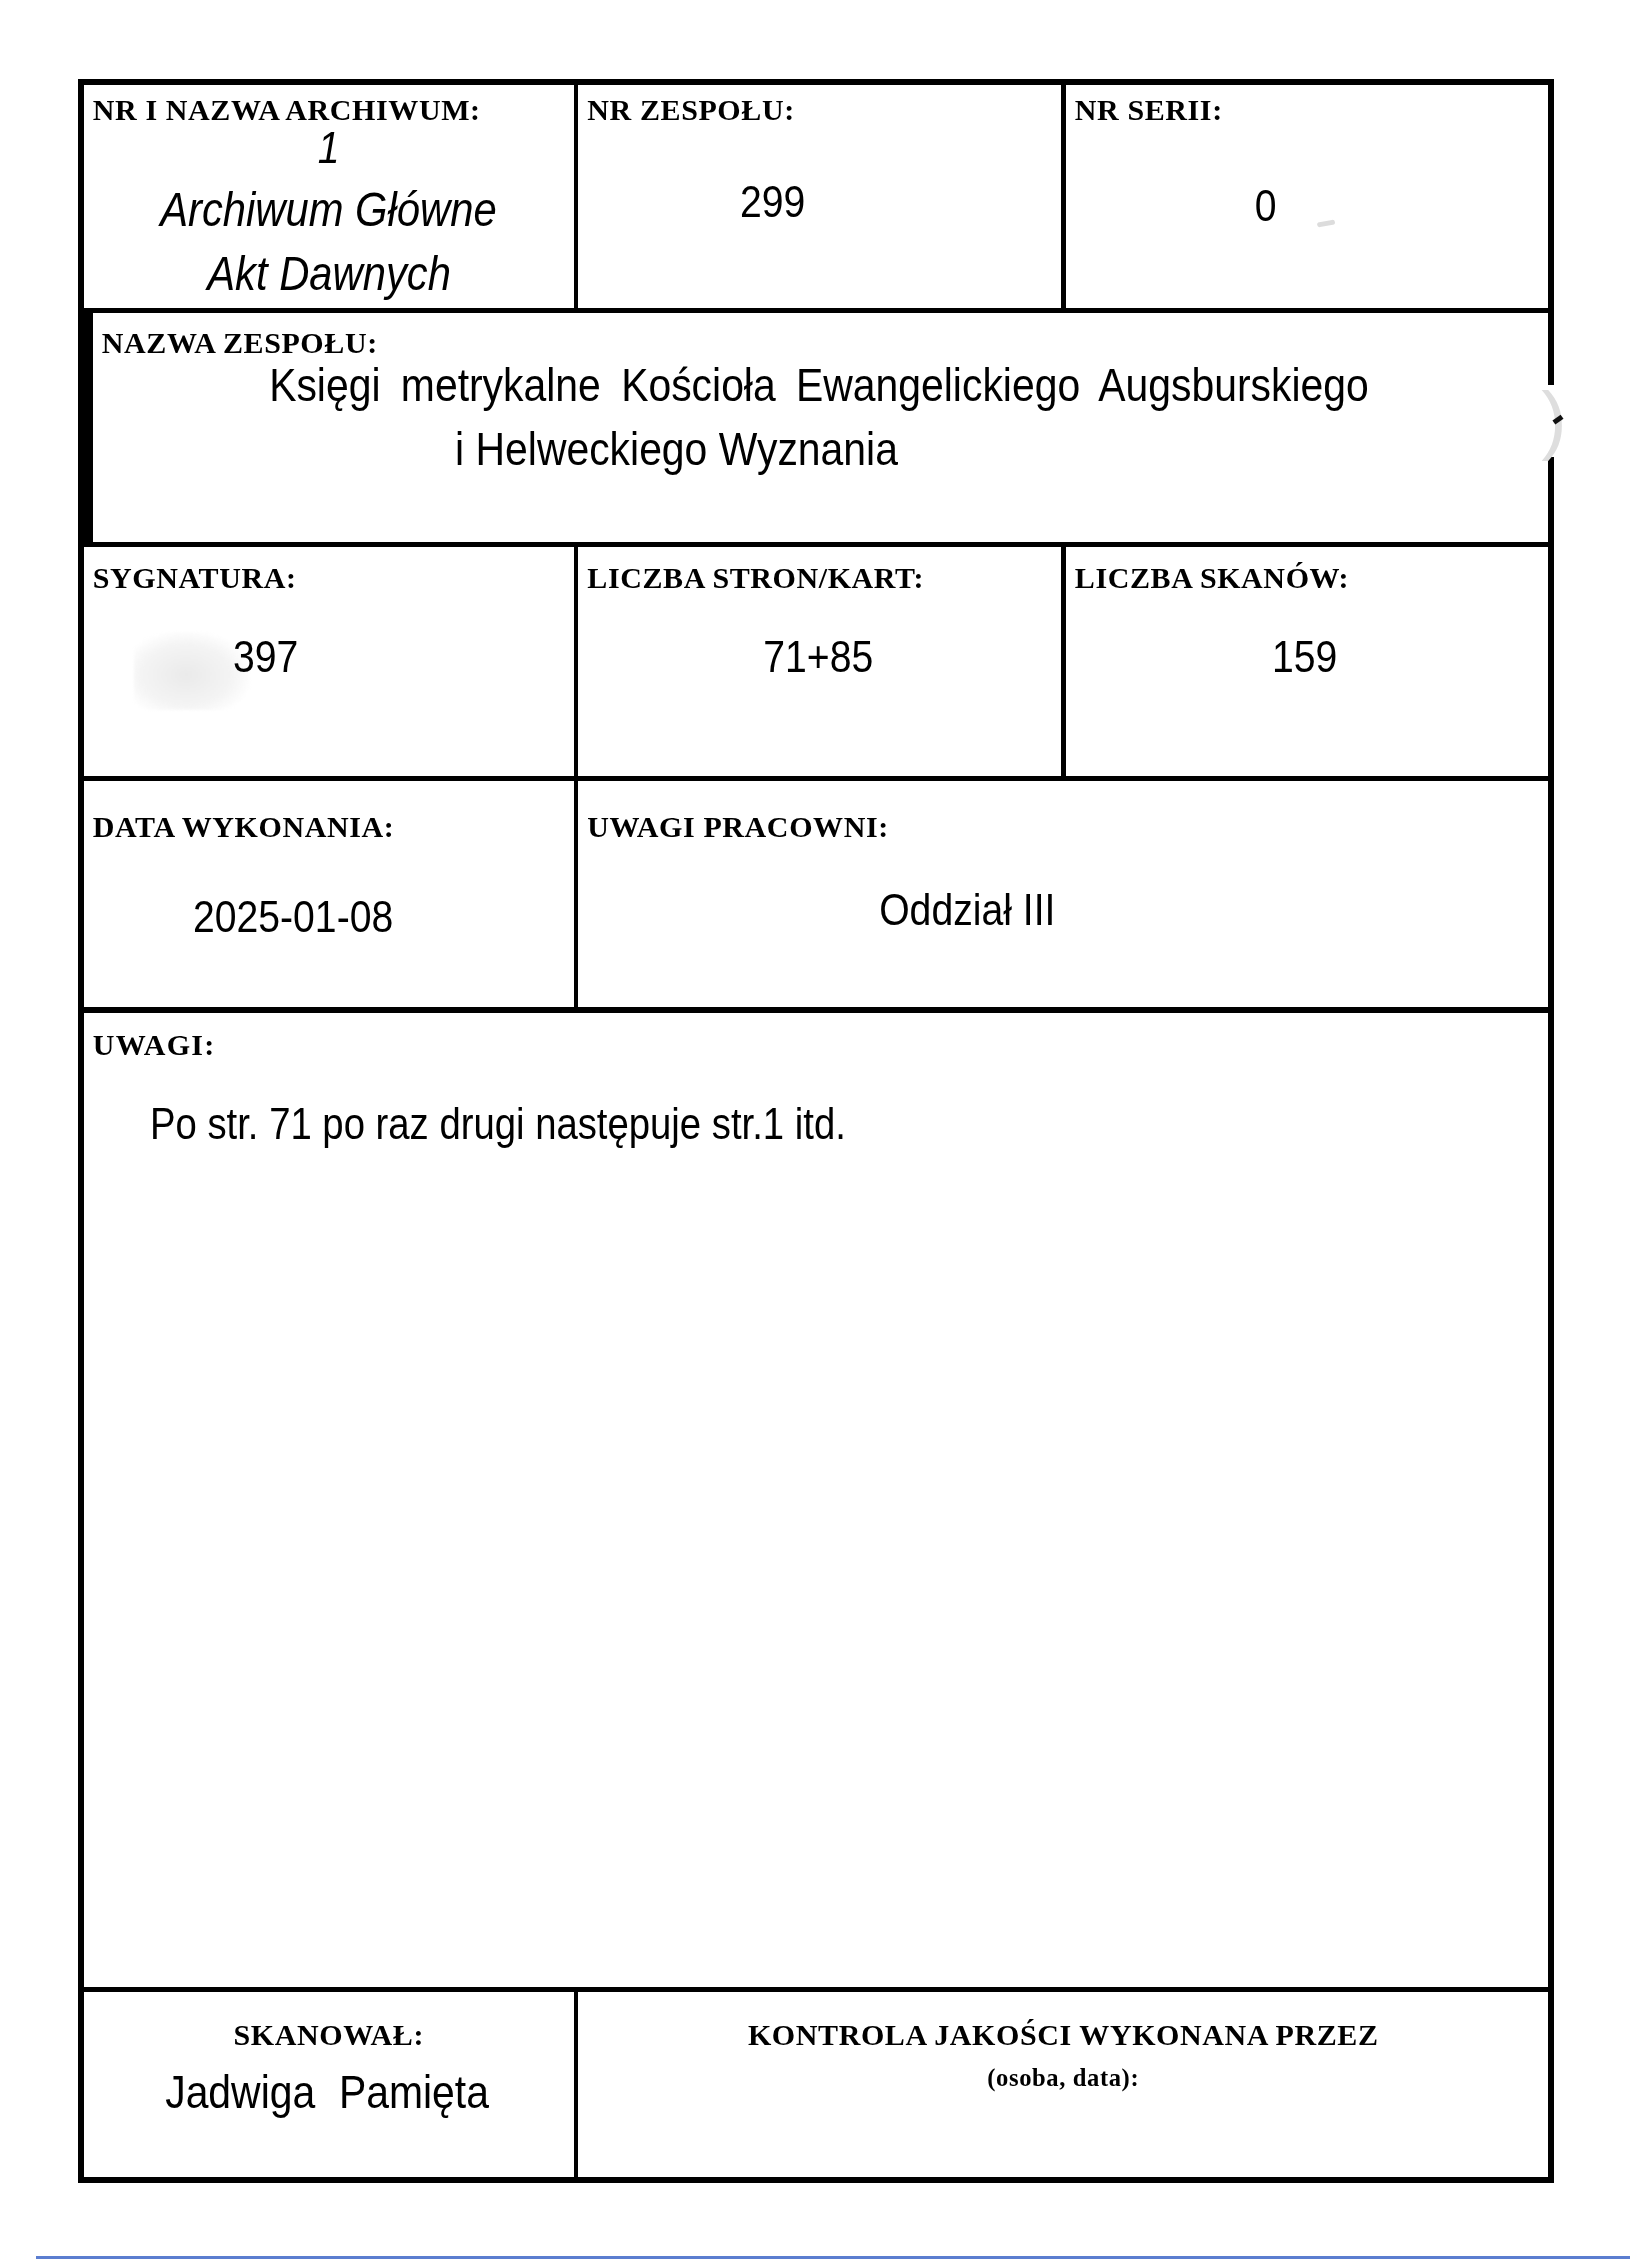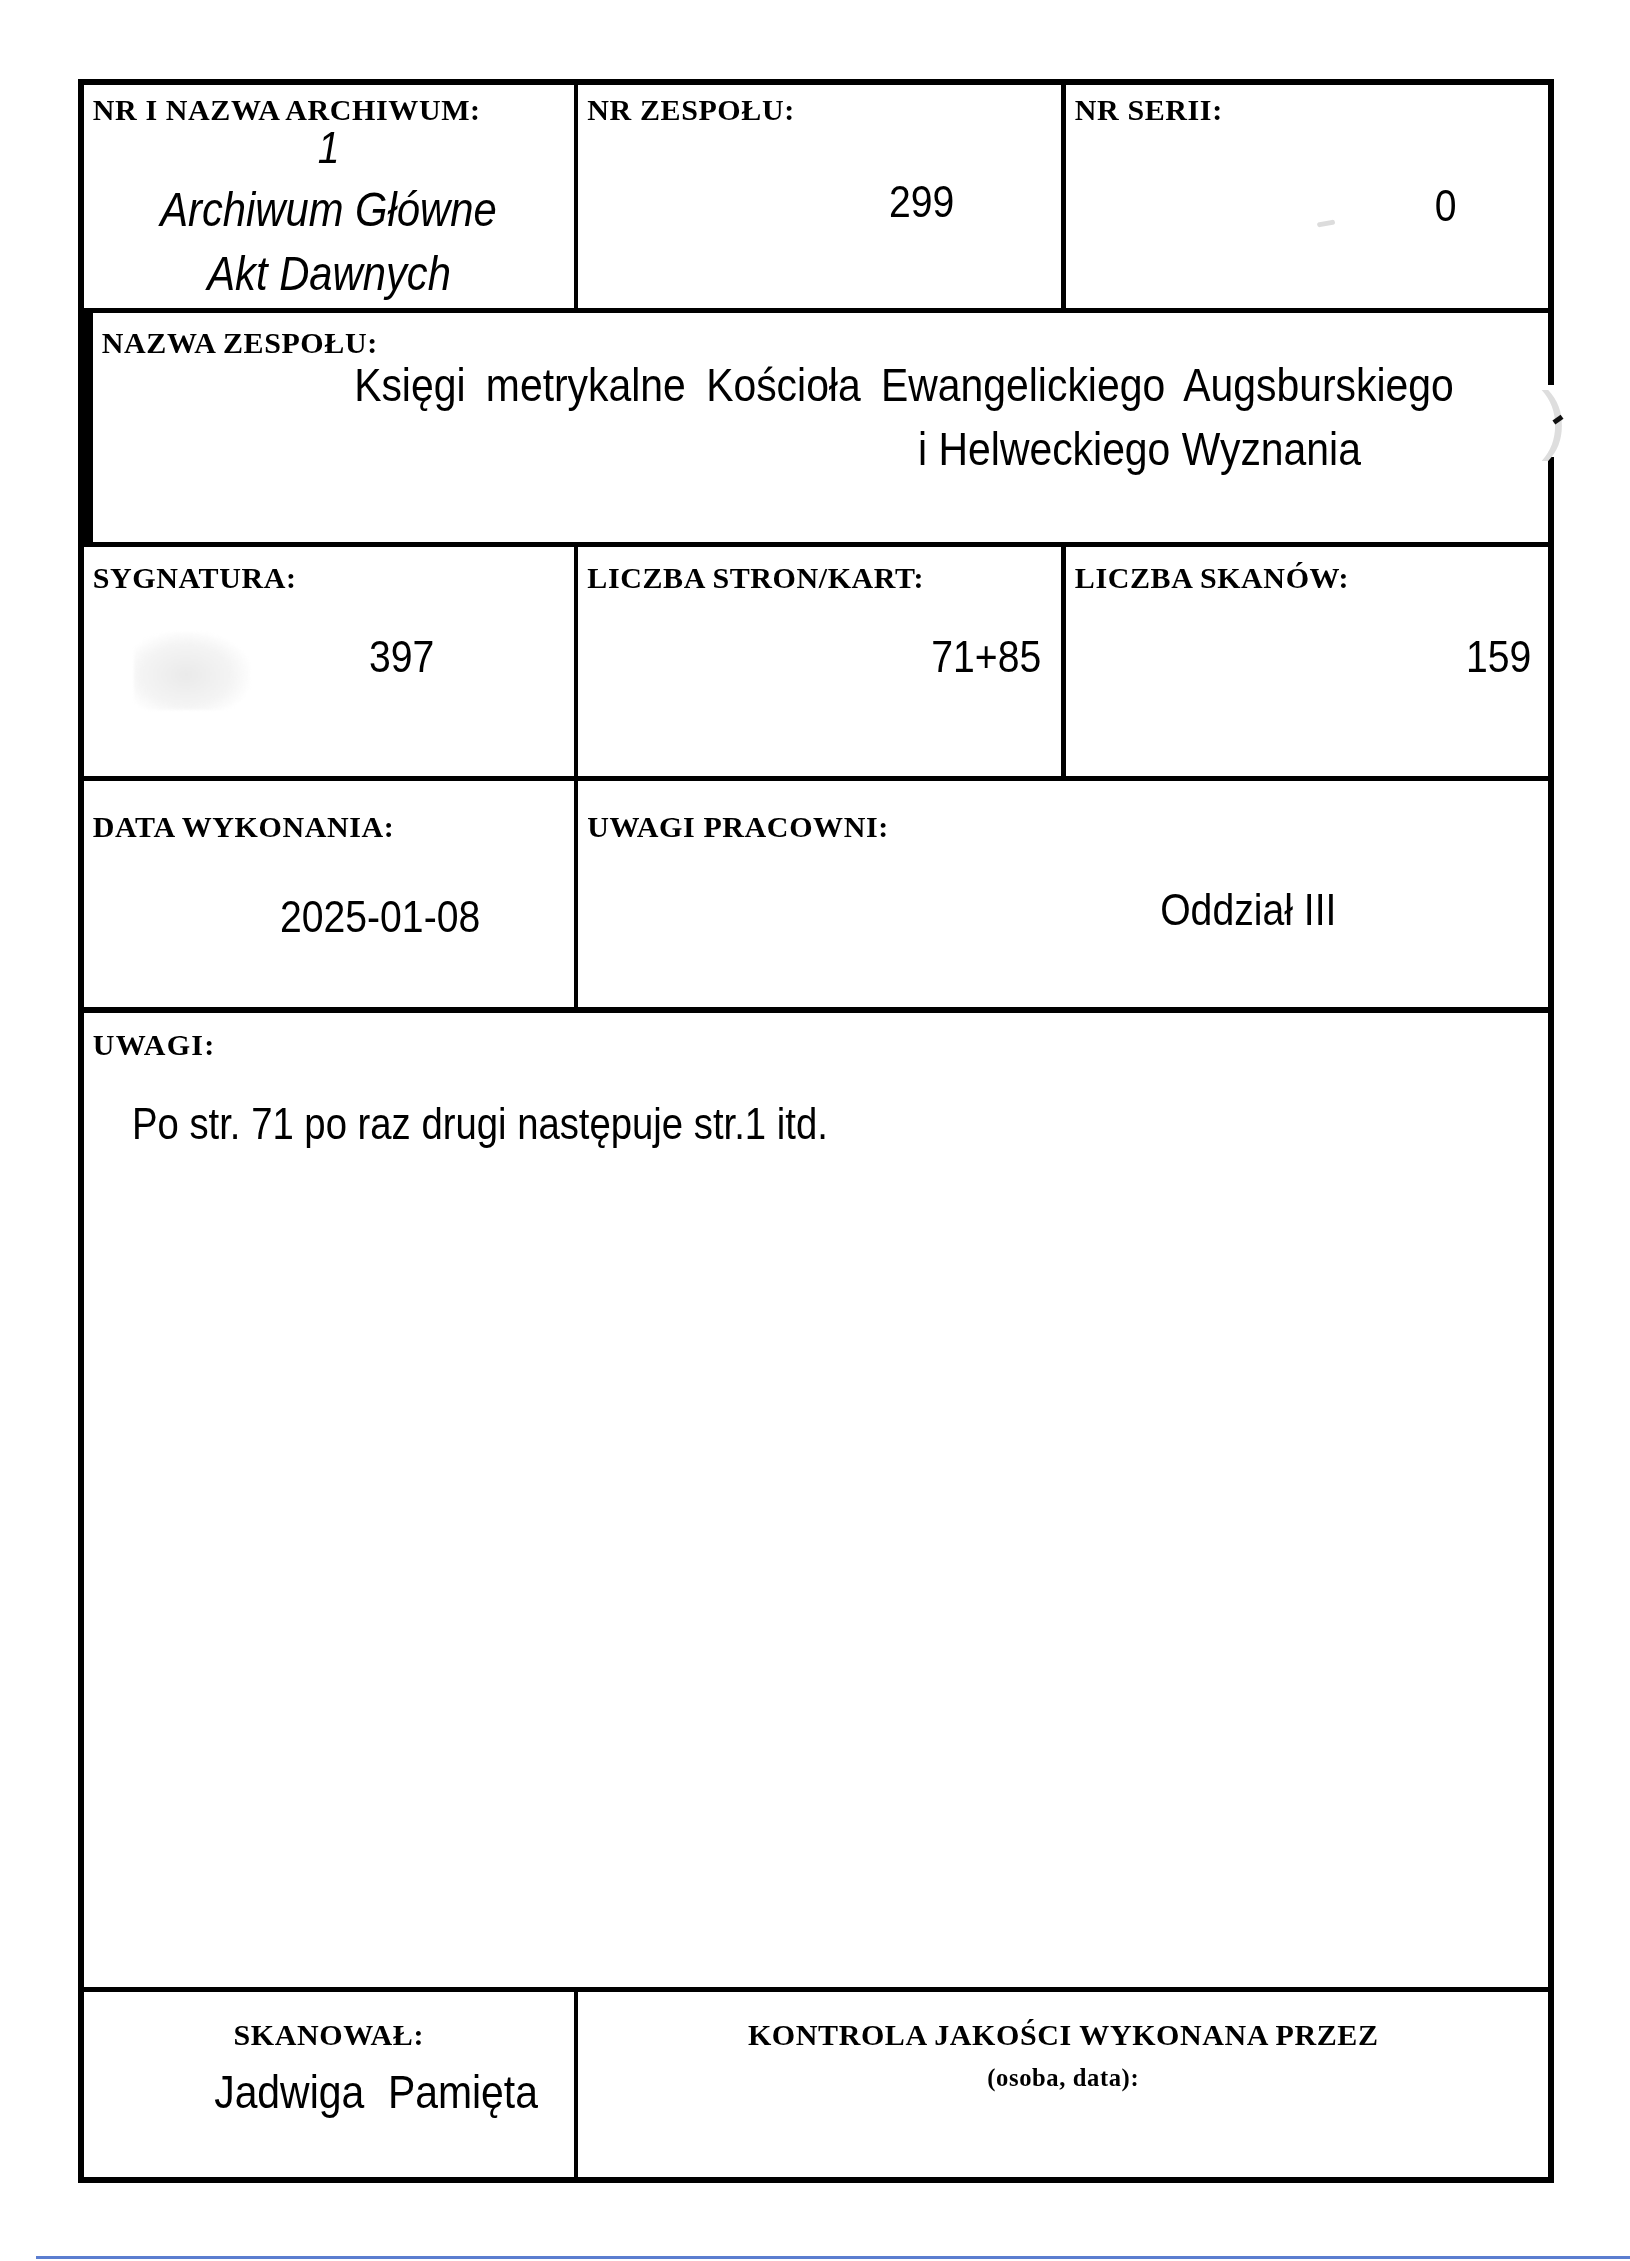--- a/index.html
+++ b/index.html
@@ -25,21 +25,21 @@
          padding:7.8px 0 0 9px;}
   .row-2 .label{padding-top:13px;}
   .row-3 .label{padding-top:14.2px;}
   .row-4 .label{padding-top:29px;}
   .row-5 .label{padding-top:15.5px;letter-spacing:1.3px;}
   .row-6 .label{padding:26px 0 0 0;text-align:center;}
   .sub-label{display:block;font-family:"Liberation Serif","DejaVu Serif",serif;
              font-weight:700;font-size:24.6px;text-align:center;margin-top:13px;letter-spacing:0.6px;}
 
   
-  .value-wrap{position:absolute;left:0;right:12px;text-align:right;}
+  .value-wrap{position:absolute;left:0;right:4px;text-align:center;}
   .val{display:inline-block;transform:scaleX(.87);transform-origin:50% 50%;
        white-space:nowrap;font-size:45px;line-height:1.2;}
   .it .val{font-style:italic;}
 
   .c-archive .stack{position:absolute;top:36px;left:0;right:0;text-align:center;}
   .c-archive .line-num .val{font-size:45px;}
   .c-archive .line-name .val{font-size:48px;}
   .c-archive .line{margin-bottom:6.5px;}
 
   .c-fonds-number .value-wrap{top:90px;padding-right:90px;}
@@ -50,21 +50,21 @@
   .c-fonds-name .fn-line2{transform:translateX(-142px);margin-top:7.8px;}
   .c-fonds-name .val{font-size:47px;}
 
   .c-signature .value-wrap{top:83px;padding-right:123px;}
   .c-pages .value-wrap{top:83px;}
   .c-scan-count .value-wrap{top:83px;}
 
   .c-scan-date .value-wrap{top:109px;padding-right:67px;}
   .c-workroom .value-wrap{top:102px;padding-right:187px;}
 
-  .c-remarks .value-wrap{top:85px;left:48px;right:auto;text-align:center;}
+  .c-remarks .value-wrap{top:85px;left:66px;right:auto;text-align:center;}
   .c-remarks .val{font-size:44px;transform-origin:0 50%;}
 
   .c-scanned-by .value-wrap{top:72px;}
   .c-scanned-by .val{font-size:47px;word-spacing:14.2px;}
 
   
   .ghost-smudge{position:absolute;left:50px;top:85px;width:116px;height:78px;
     background:radial-gradient(ellipse at 45% 55%, #eaeaea 0%, #f4f4f4 50%, rgba(255,255,255,0) 75%);
     filter:blur(1.3px);}
   .series-dash{position:absolute;left:251px;top:136px;width:18px;height:4.5px;

